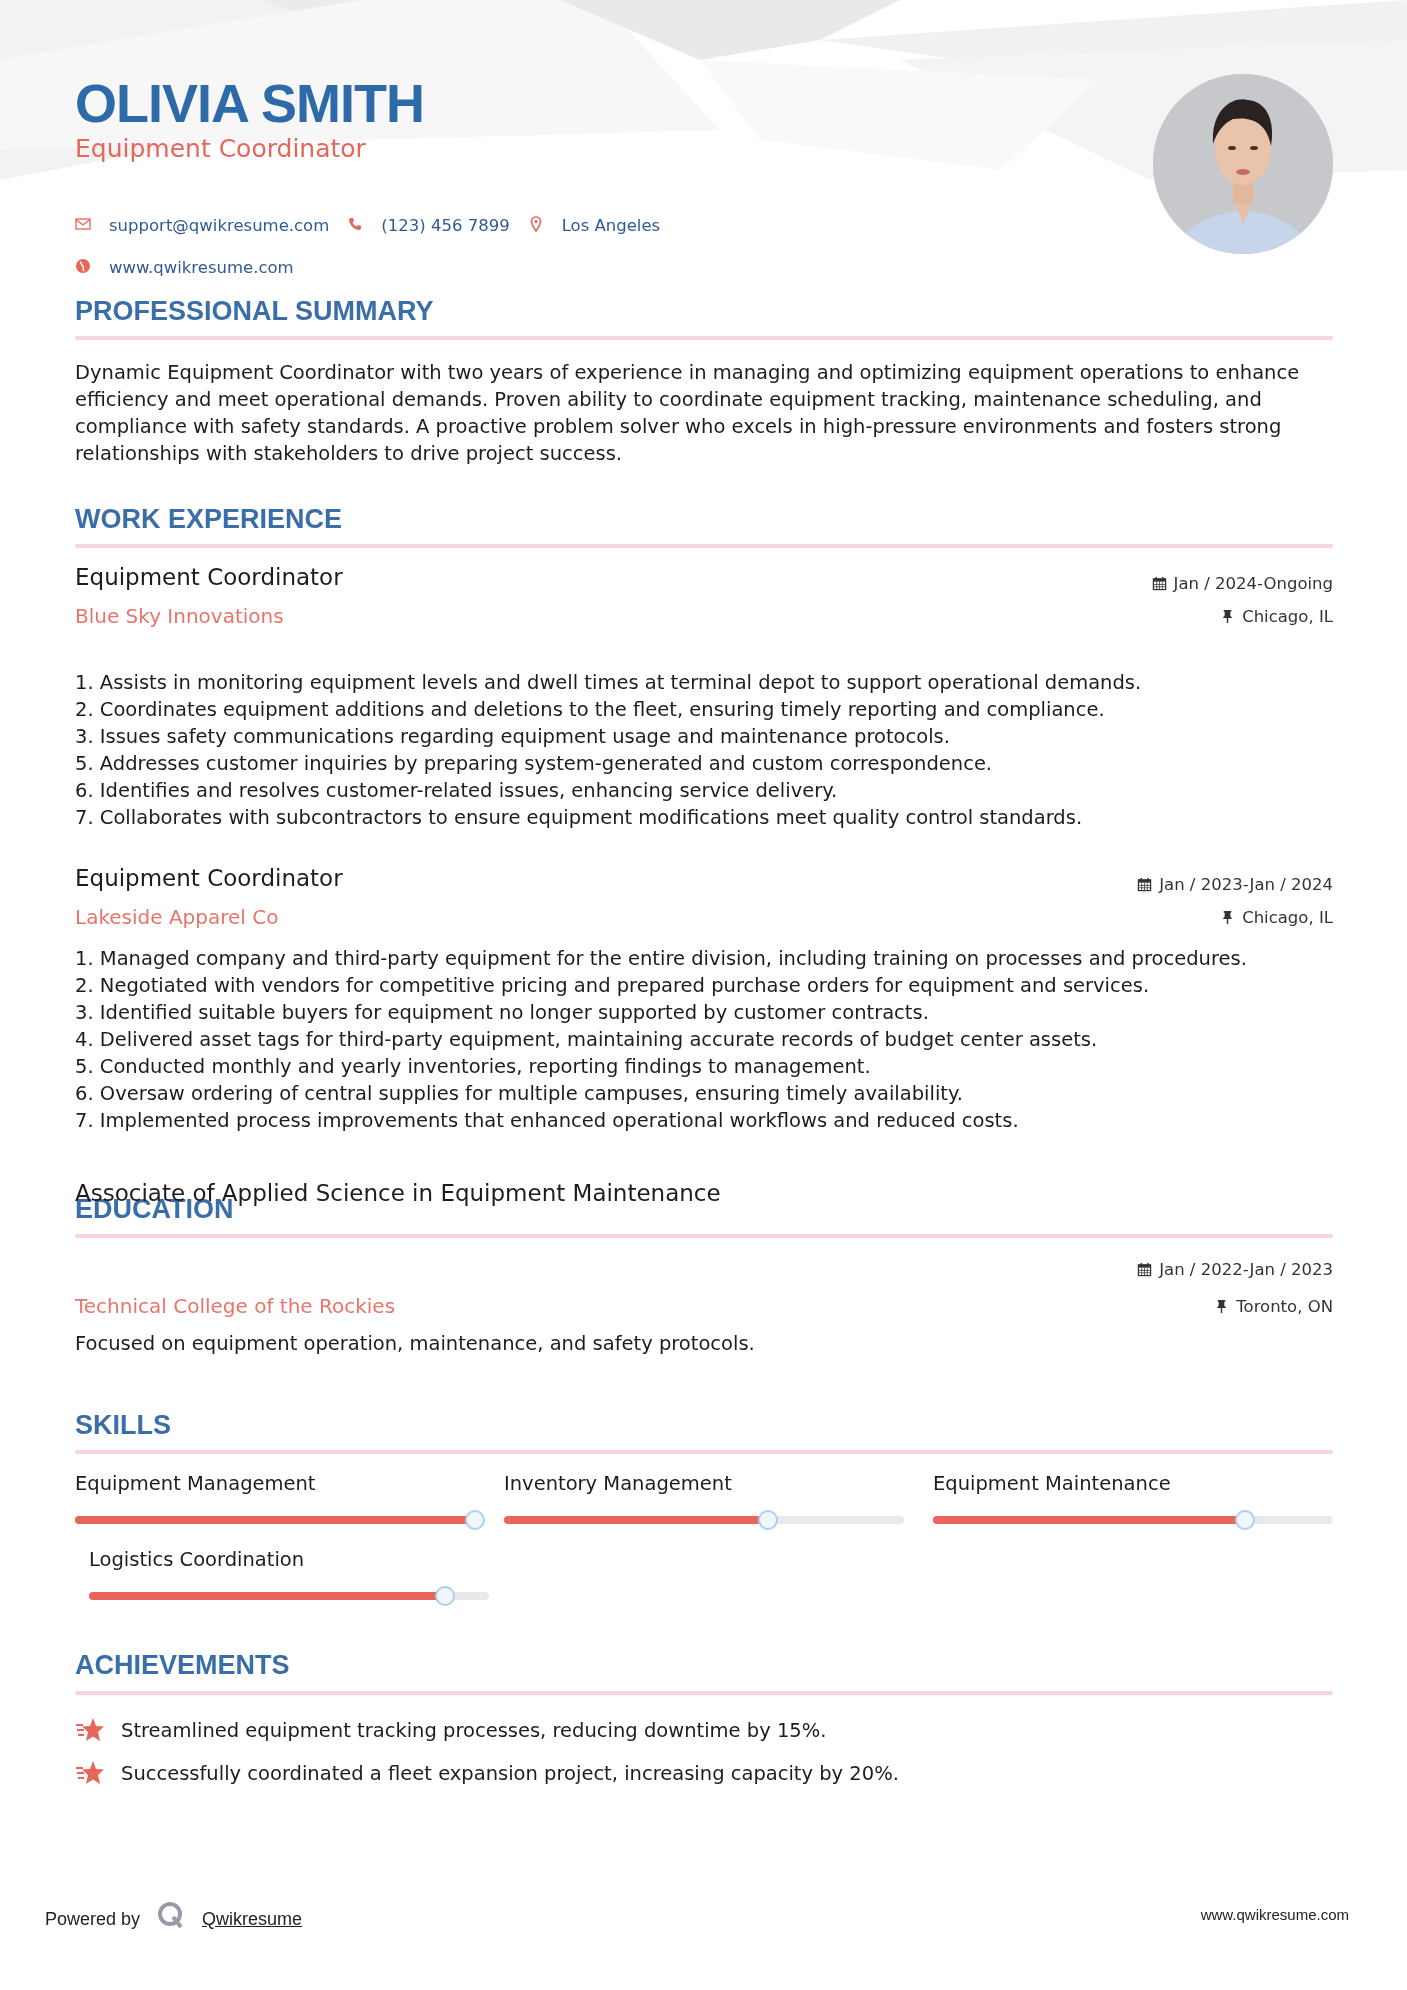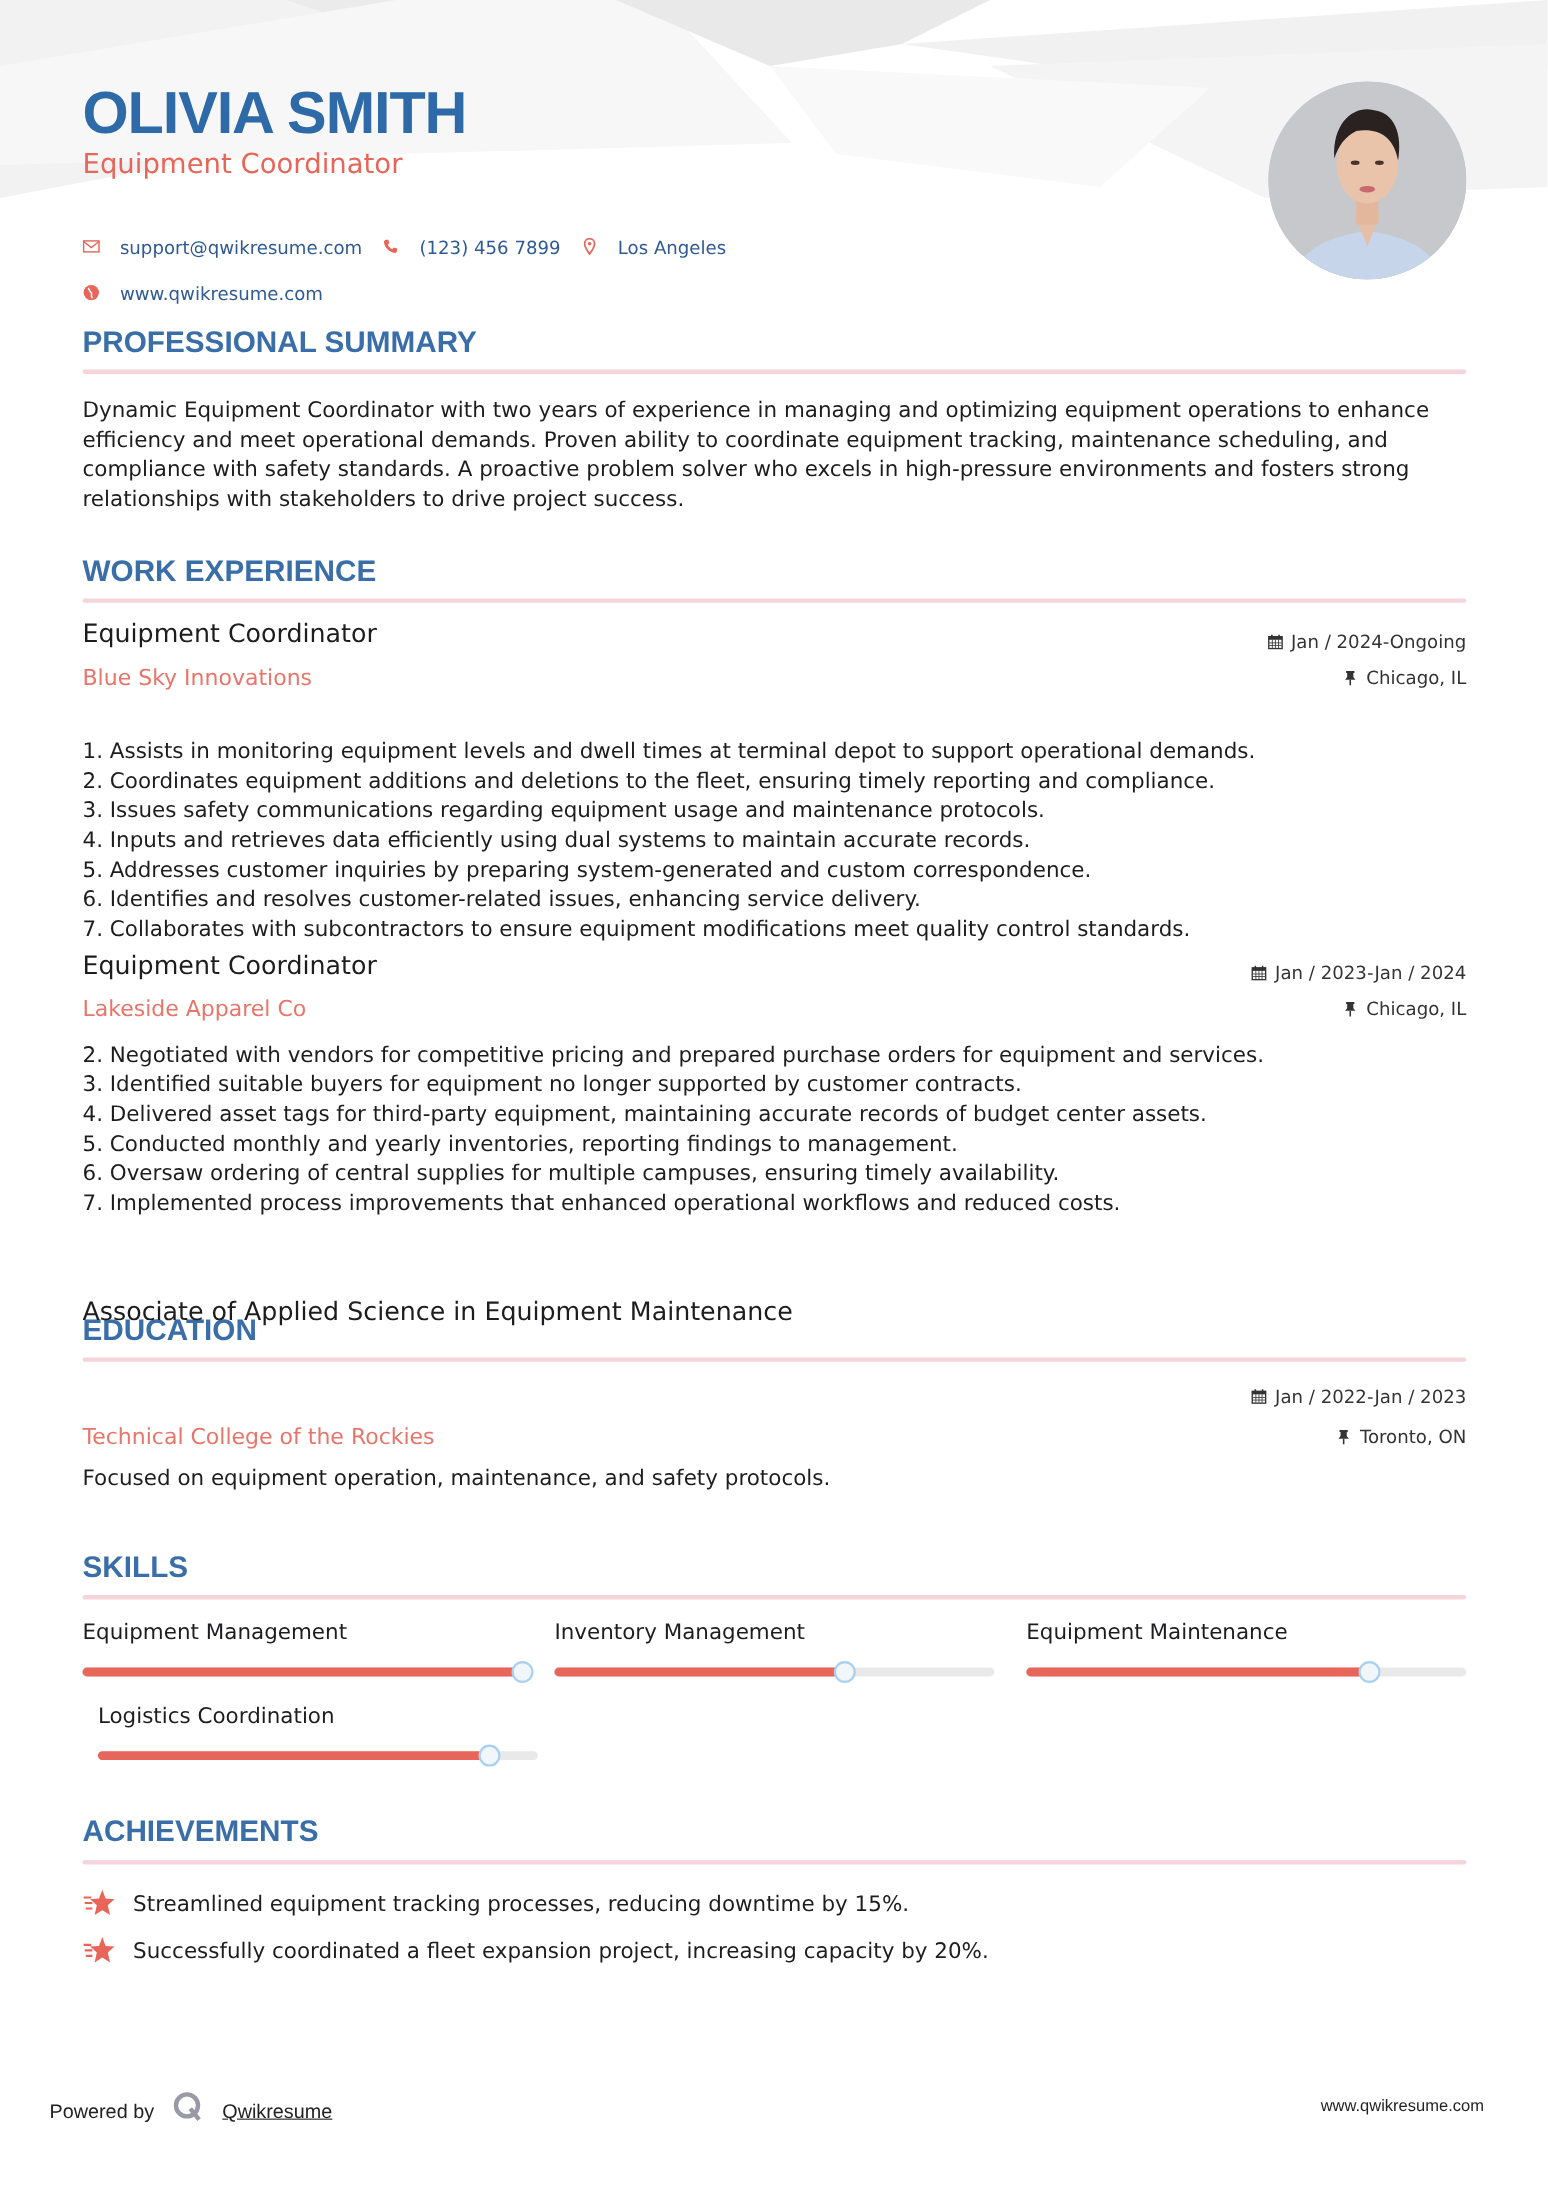--- a/index.html
+++ b/index.html
@@ -127,21 +127,20 @@
     <svg viewBox="0 0 16 16">
         <path d="M4 1 H12 V3 H11 V7 L13 9.5 H3 L5 7 V3 H4 Z" fill="#333"></path>
         <line x1="8" y1="9.5" x2="8" y2="15" stroke="#333" stroke-width="1.5"></line>
       </svg>
     <span>Chicago, IL</span>
   </div>
   <ul class="list" style="top:669px;">
     <li>1. Assists in monitoring equipment levels and dwell times at terminal depot to support operational demands.</li>
     <li>2. Coordinates equipment additions and deletions to the fleet, ensuring timely reporting and compliance.</li>
     <li>3. Issues safety communications regarding equipment usage and maintenance protocols.</li>
-    <li>4. Inputs and retrieves data efficiently using dual systems to maintain accurate records.</li>
     <li>5. Addresses customer inquiries by preparing system-generated and custom correspondence.</li>
     <li>6. Identifies and resolves customer-related issues, enhancing service delivery.</li>
     <li>7. Collaborates with subcontractors to ensure equipment modifications meet quality control standards.</li>
   </ul>
 
   <div class="job-title" style="top:865px;">Equipment Coordinator</div>
   <div class="meta" style="top:875px;">
     <svg viewBox="0 0 16 16">
         <rect x="1.5" y="3" width="13" height="11.5" fill="none" stroke="#333" stroke-width="1.3"></rect>
         <rect x="1.5" y="3" width="13" height="3" fill="#333"></rect>
@@ -153,20 +152,21 @@
   </div>
   <div class="company" style="top:905px;">Lakeside Apparel Co</div>
   <div class="meta" style="top:908px;">
     <svg viewBox="0 0 16 16">
         <path d="M4 1 H12 V3 H11 V7 L13 9.5 H3 L5 7 V3 H4 Z" fill="#333"></path>
         <line x1="8" y1="9.5" x2="8" y2="15" stroke="#333" stroke-width="1.5"></line>
       </svg>
     <span>Chicago, IL</span>
   </div>
   <ul class="list" style="top:945px;">
+    <li>1. Managed company and third-party equipment for the entire division, including training on processes and procedures.</li>
     <li>2. Negotiated with vendors for competitive pricing and prepared purchase orders for equipment and services.</li>
     <li>3. Identified suitable buyers for equipment no longer supported by customer contracts.</li>
     <li>4. Delivered asset tags for third-party equipment, maintaining accurate records of budget center assets.</li>
     <li>5. Conducted monthly and yearly inventories, reporting findings to management.</li>
     <li>6. Oversaw ordering of central supplies for multiple campuses, ensuring timely availability.</li>
     <li>7. Implemented process improvements that enhanced operational workflows and reduced costs.</li>
   </ul>
 
   <div class="section-title" style="top:1194px;">EDUCATION</div>
   <div class="section-rule" style="top:1234px;"></div>

